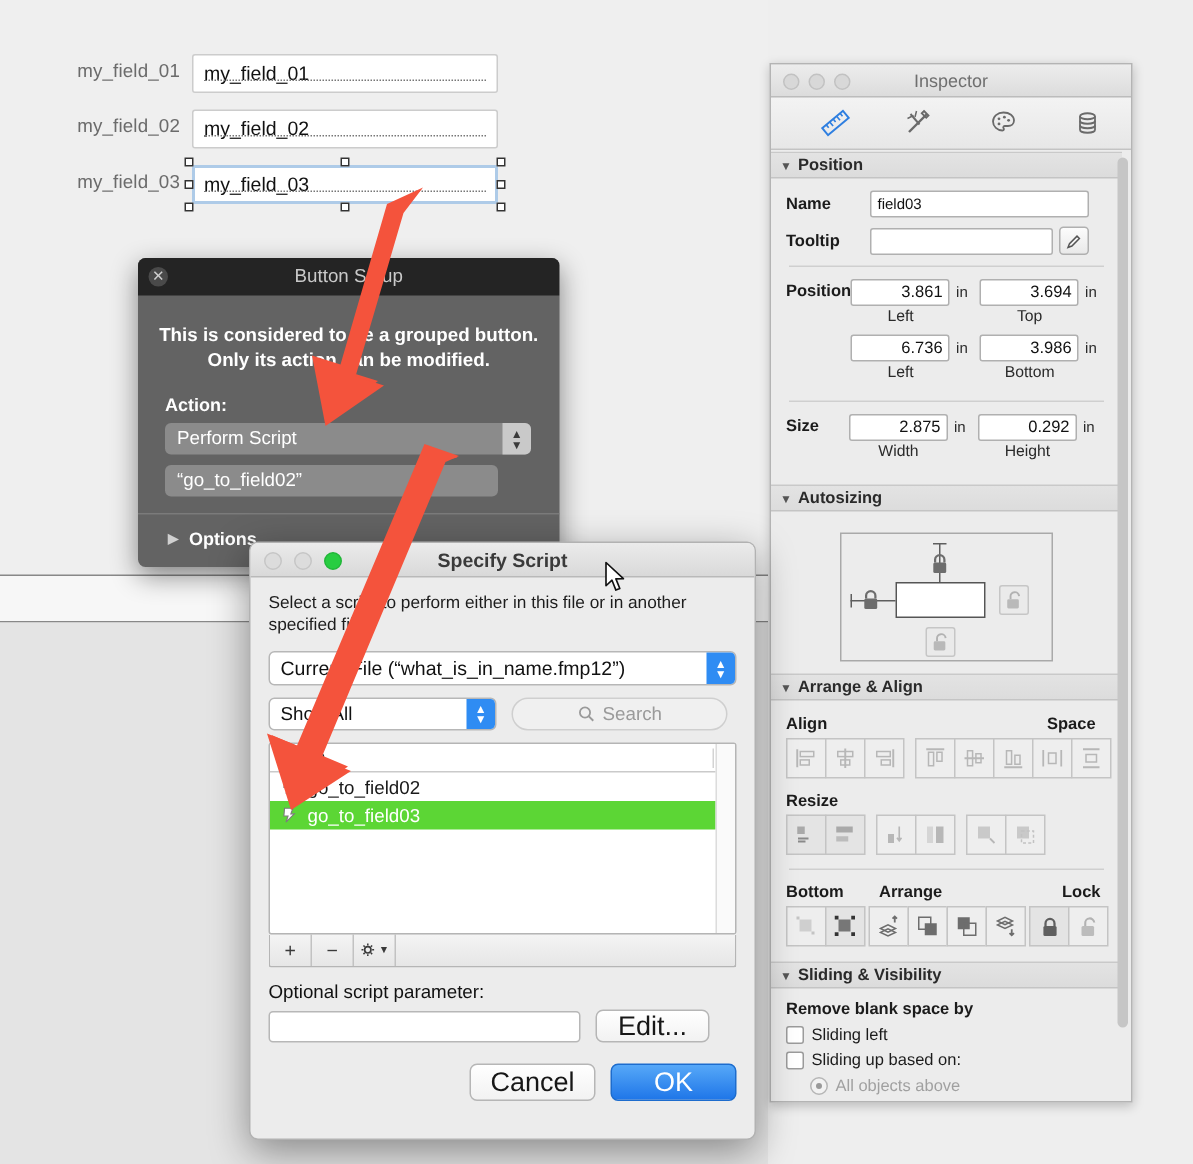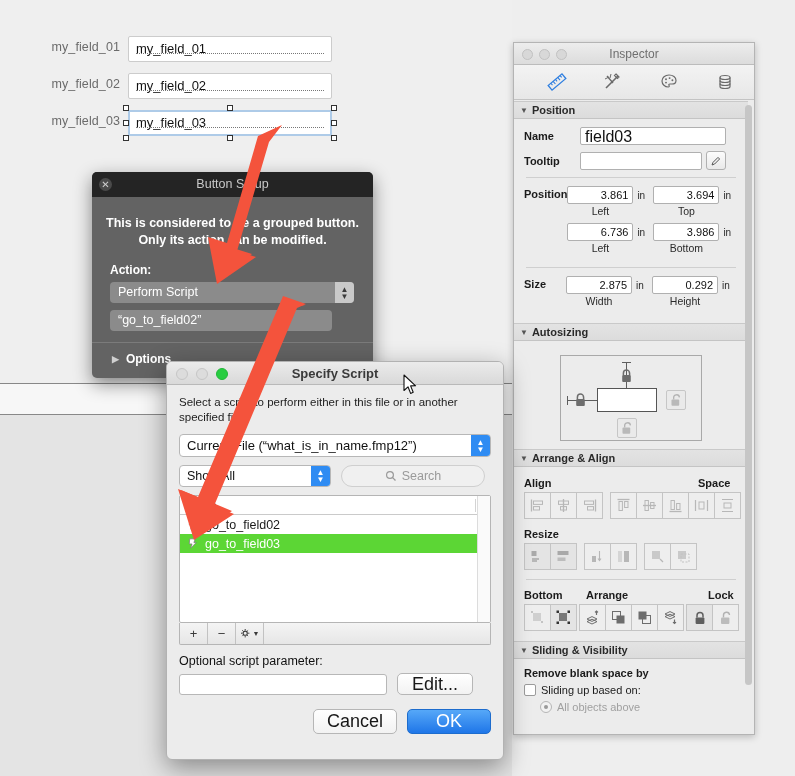--- a/index.html
+++ b/index.html
@@ -80,21 +80,21 @@
     font-weight:bold; font-size:11px; color:#2a2a2a;
     display:flex; align-items:center; padding-left:6px;
   }
   .tri { margin-right:4px; font-size:8px; color:#555; }
   .sect-body { padding:8px 10px 10px 10px; }
 
   .rowline { display:flex; align-items:center; margin-bottom:6px; }
   .rlabel { width:56px; font-weight:bold; font-size:11px; }
   .tf {
     background:#fff; border:1px solid #b0b0b0; height:18px; border-radius:2px;
-    font-size:16px; padding:0 4px; line-height:17px; color:#111;
+    font-size:10px; padding:0 4px; line-height:17px; color:#111;
   }
   .tf.name { width:146px; }
   .tf.tip  { width:122px; }
   .pencil-btn {
     width:20px; height:19px; margin-left:4px; border:1px solid #b0b0b0;
     border-radius:3px; background:linear-gradient(#fcfcfc,#e9e9e9);
     display:flex; align-items:center; justify-content:center;
   }
   .hsep { height:1px; background:#cfcfcf; margin:7px 2px 8px 2px; }
 
@@ -705,20 +705,24 @@
       </div>
 
       <div class="sect-head">
         <span class="tri">▼</span>
         <span>Sliding &amp; Visibility</span>
       </div>
       <div class="sect-body">
         <div style="font-weight:bold;font-size:11px;">Remove blank space by</div>
         <div class="chkrow">
           <span class="chkbox"></span>
+          <span>Sliding left</span>
+        </div>
+        <div class="chkrow">
+          <span class="chkbox"></span>
           <span>Sliding up based on:</span>
         </div>
         <div class="chkrow indent">
           <span class="radio sel"></span>
           <span class="dim">All objects above</span>
         </div>
 
       </div>
 
     </div>

